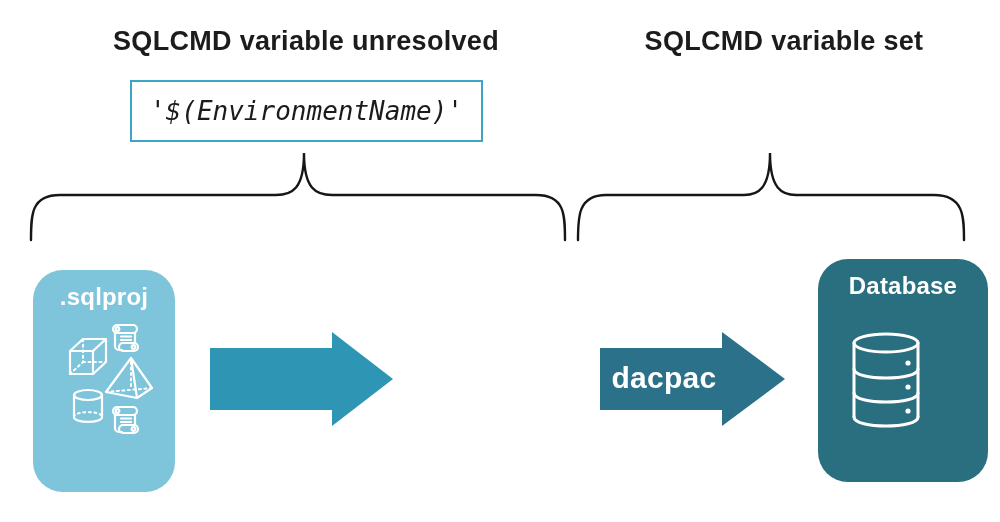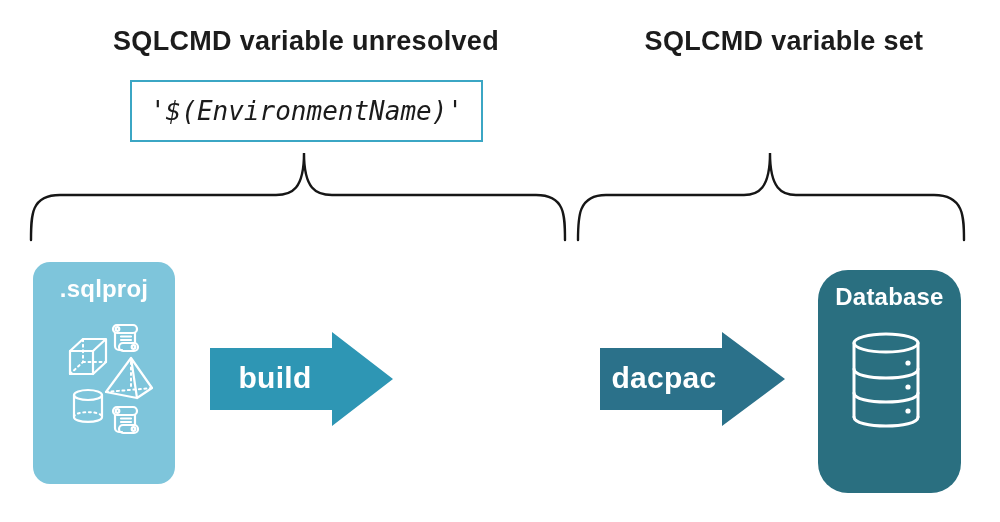--- a/index.html
+++ b/index.html
@@ -19,23 +19,23 @@
     display:flex;align-items:center;justify-content:center;
     font-family:"DejaVu Sans Mono",monospace;font-size:26px;color:#1b1b1b;
   }
   #codebox-unresolved{left:130px;width:349px;font-style:italic;}
   #codebox-set{left:668px;width:197px;}
   svg.brace{position:absolute;overflow:visible;}
   #brace-build{left:28px;top:149px;}
   #brace-deploy{left:576px;top:149px;}
   .brace path{fill:none;stroke:#161616;stroke-width:2.4;stroke-linecap:round;}
   .card{position:absolute;border-radius:30px;color:#fff;text-align:center;}
-  #card-sqlproj{left:33px;top:262px;width:142px;height:222px;background:var(--light-card);border-radius:17px;}
+  #card-sqlproj{left:33px;top:270px;width:142px;height:222px;background:var(--light-card);}
   #card-dacpac{left:431px;top:265px;width:144px;height:224px;background:var(--teal);}
-  #card-database{left:818px;top:270px;width:143px;height:223px;background:var(--dark-card);}
+  #card-database{left:818px;top:259px;width:170px;height:223px;background:var(--dark-card);}
   .card-title{font-weight:bold;font-size:24px;margin-top:13px;letter-spacing:.2px;}
   svg.arrow{position:absolute;overflow:visible;}
   #arrow-build{left:210px;top:330px;}
   #arrow-deploy{left:600px;top:330px;}
   .arrow-label{
     position:absolute;top:363px;width:126px;text-align:center;
     color:#fff;font-weight:bold;font-size:30px;line-height:1;letter-spacing:.3px;
   }
   #label-build{left:212px;}
   #label-deploy{left:601px;}
@@ -123,20 +123,19 @@
     <path class="wire-bold" d="M3,37 C3,49 67,49 67,37"></path>
     <path class="wire-bold" d="M3,61 C3,73 67,73 67,61"></path>
     <circle cx="57" cy="31" r="2.6" fill="#fff"></circle>
     <circle cx="57" cy="55" r="2.6" fill="#fff"></circle>
     <circle cx="57" cy="79" r="2.6" fill="#fff"></circle>
   </svg>
 
   <svg class="arrow" id="arrow-build" width="185" height="98" viewBox="0 0 185 98">
     <polygon points="0,18 122,18 122,2 183,49 122,96 122,80 0,80" style="fill:var(--teal)"></polygon>
   </svg>
-  <div class="arrow-label" id="label-build">build</div>
 
   <svg class="arrow" id="arrow-deploy" width="186" height="98" viewBox="0 0 186 98">
     <polygon points="0,18 122,18 122,2 185,49 122,96 122,80 0,80" style="fill:var(--deploy-arrow)"></polygon>
   </svg>
   <div class="arrow-label" id="label-deploy">dacpac</div>
 
 </div>
 
 </body></html>

